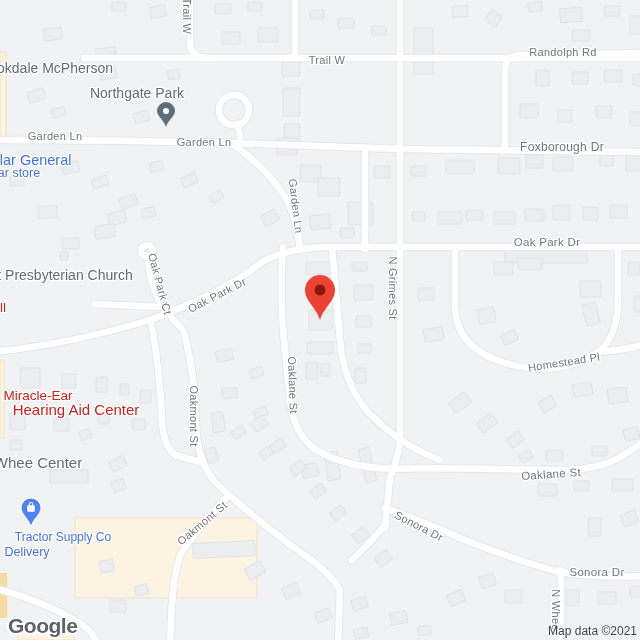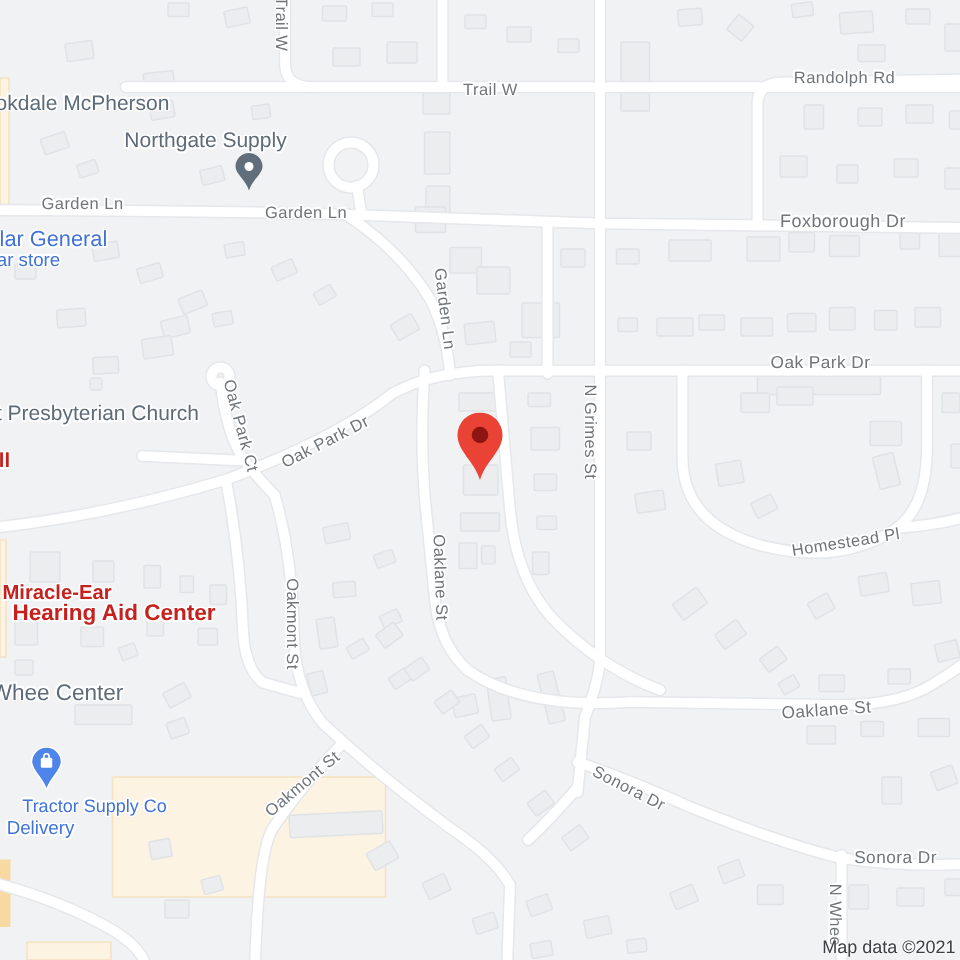--- a/index.html
+++ b/index.html
@@ -11,21 +11,21 @@
   }
   .map svg.base{position:absolute;left:0;top:0;}
   .lbl{
     position:absolute;white-space:nowrap;
     transform:translate(-50%,-50%);
     text-shadow:0 1px 0 #fff,0 -1px 0 #fff,1px 0 0 #fff,-1px 0 0 #fff,
                 1px 1px 0 #fff,-1px -1px 0 #fff,1px -1px 0 #fff,-1px 1px 0 #fff,0 0 3px #fff;
   }
   .street{color:var(--street-label,#70757a);letter-spacing:.3px;}
   .poi-gray{color:var(--poi-gray,#5d6b79);}
-  .poi-red{color:var(--poi-red,#c5221f);font-weight:bold;}
+  .poi-red{color:var(--poi-red,#c5221f);}
   .poi-blue{color:var(--poi-blue,#4072d9);}
   .pin{position:absolute;}
   .google-logo{
     position:absolute;left:8px;top:614px;
     font-size:21px;font-weight:bold;letter-spacing:-.5px;
     color:var(--logo,#5f6368);
     text-shadow:0 1.5px 0 #fff,0 -1.5px 0 #fff,1.5px 0 0 #fff,-1.5px 0 0 #fff,
                 1.5px 1.5px 0 #fff,-1.5px -1.5px 0 #fff,1.5px -1.5px 0 #fff,-1.5px 1.5px 0 #fff;
   }
   .attribution{
@@ -283,21 +283,21 @@
       <div class="lbl street" style="left: 393px; top: 288px; font-size: 11px; transform: translate(-50%, -50%) rotate(90deg);">N Grimes St</div>
       <div class="lbl street" style="left: 564px; top: 362px; font-size: 11px; transform: translate(-50%, -50%) rotate(-9deg);">Homestead Pl</div>
       <div class="lbl street" style="left: 293px; top: 385px; font-size: 11px; transform: translate(-50%, -50%) rotate(88deg);">Oaklane St</div>
       <div class="lbl street" style="left: 551px; top: 474px; font-size: 11.5px; transform: translate(-50%, -50%) rotate(-4deg);">Oaklane St</div>
       <div class="lbl street" style="left: 194px; top: 416px; font-size: 11px; transform: translate(-50%, -50%) rotate(90deg);">Oakmont St</div>
       <div class="lbl street" style="left: 202px; top: 523px; font-size: 11px; transform: translate(-50%, -50%) rotate(-40deg);">Oakmont St</div>
       <div class="lbl street" style="left: 419px; top: 526px; font-size: 11px; transform: translate(-50%, -50%) rotate(27deg);">Sonora Dr</div>
       <div class="lbl street" style="left: 597px; top: 572px; font-size: 11.5px; transform: translate(-50%, -50%) rotate(0deg);">Sonora Dr</div>
       <div class="lbl street" style="left: 556px; top: 610px; font-size: 11px; transform: translate(-50%, -50%) rotate(90deg);">N Whee</div>
       <div class="lbl poi-gray" style="left: 55px; top: 68px; font-size: 14px;">okdale McPherson</div>
-      <div class="lbl poi-gray" style="left: 137px; top: 93px; font-size: 14px;">Northgate Supply</div>
+      <div class="lbl poi-gray" style="left: 137px; top: 93px; font-size: 14px;">Northgate Park</div>
       <div class="lbl poi-gray" style="left: 65px; top: 275px; font-size: 14px;">t Presbyterian Church</div>
       <div class="lbl poi-red" style="left: 3px; top: 307px; font-size: 13.5px;">ll</div>
       <div class="lbl poi-blue" style="left: 34px; top: 160px; font-size: 14.5px;">llar General</div>
       <div class="lbl poi-blue" style="left: 19px; top: 173px; font-size: 12.5px;">ar store</div>
       <div class="lbl poi-red" style="left: 38px; top: 395px; font-size: 13.5px; text-align: center;">Miracle-Ear</div>
       <div class="lbl poi-red" style="left: 76px; top: 409px; font-size: 15px;">Hearing Aid Center</div>
       <div class="lbl poi-gray" style="left: 38px; top: 462px; font-size: 15px;">Whee Center</div>
       <div class="lbl poi-blue" style="left: 63px; top: 537px; font-size: 12px;">Tractor Supply Co</div>
       <div class="lbl poi-blue" style="left: 27px; top: 552px; font-size: 12.5px; text-align: right;">Delivery</div>
     </div>
@@ -319,15 +319,16 @@
     </svg>
   </div>
 
   <div class="pin" id="pin-selected" style="left: 303px; top: 275px;">
     <svg width="34" height="46" viewBox="0 0 34 46">
       <path d="M17,45 C13,32 2,26 2,15 A15,15 0 1 1 32,15 C32,26 21,32 17,45 Z" fill="var(--sel-pin)"></path>
       <circle cx="17" cy="15" r="5.5" fill="var(--sel-pin-inner)"></circle>
     </svg>
   </div>
 
+  <div class="google-logo">Google</div>
 
   <div class="attribution">Map data ©2021</div>
 </div>
 
 </body></html>

